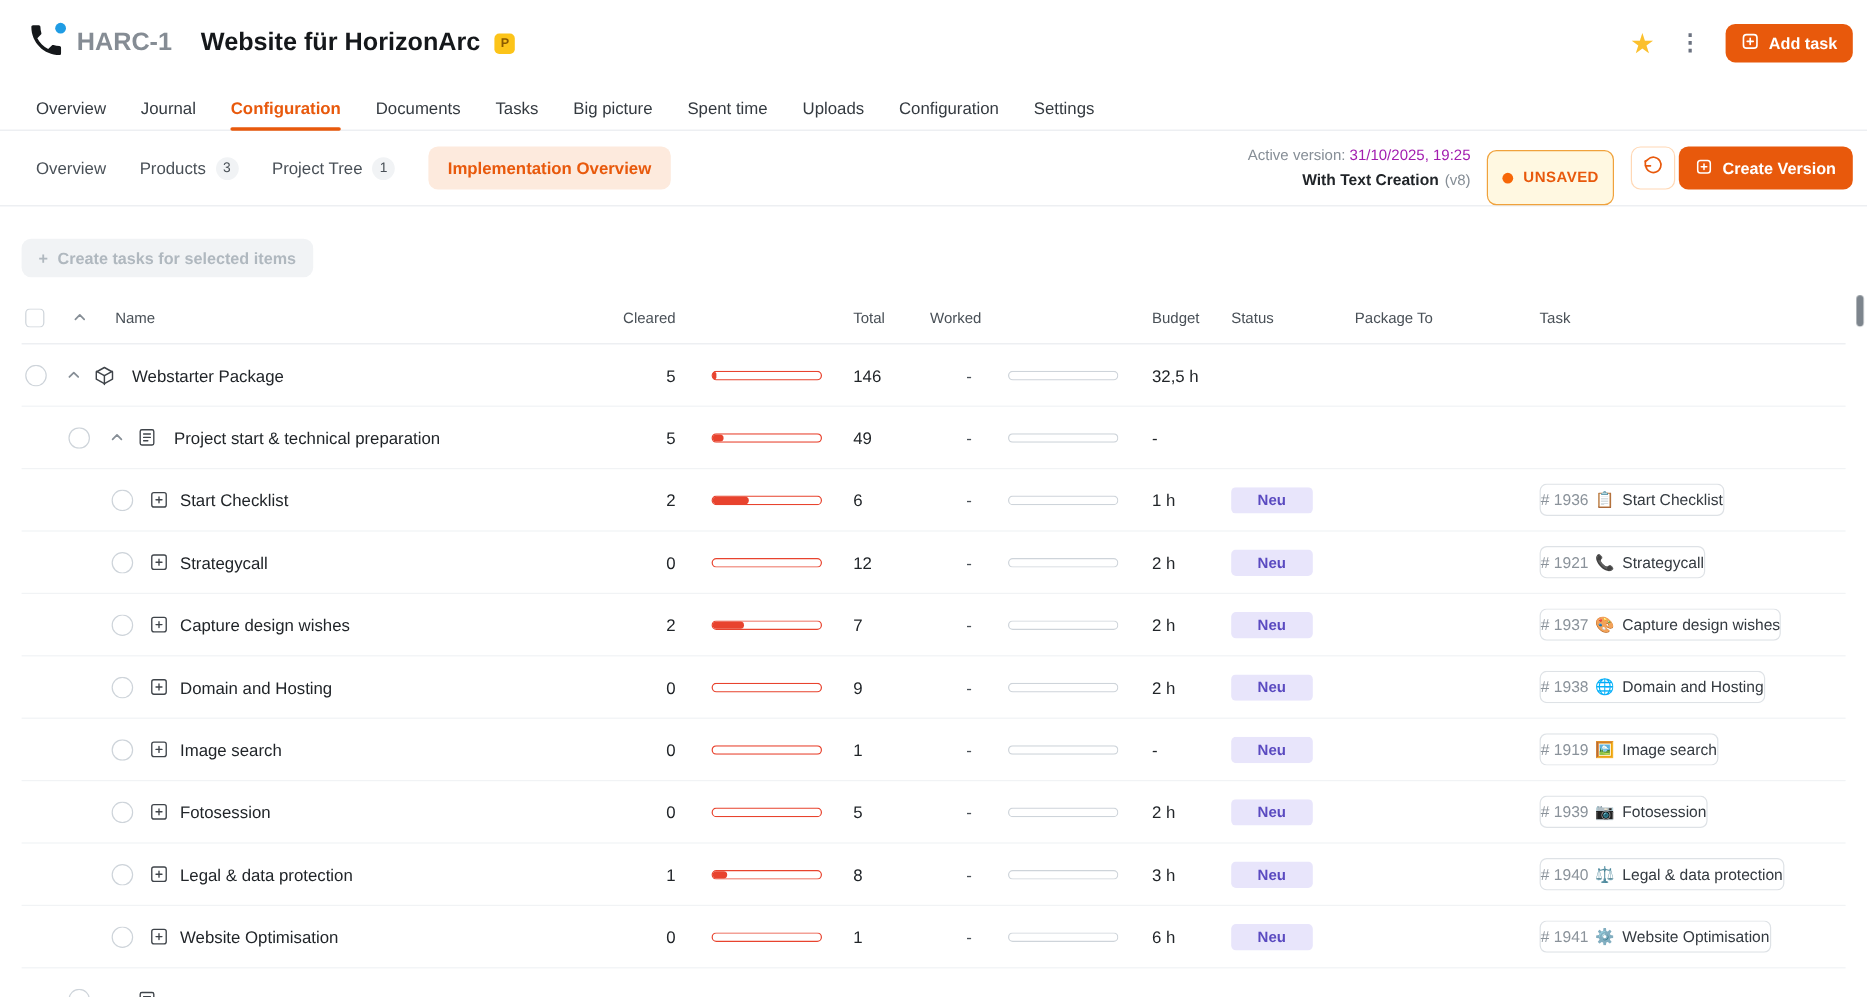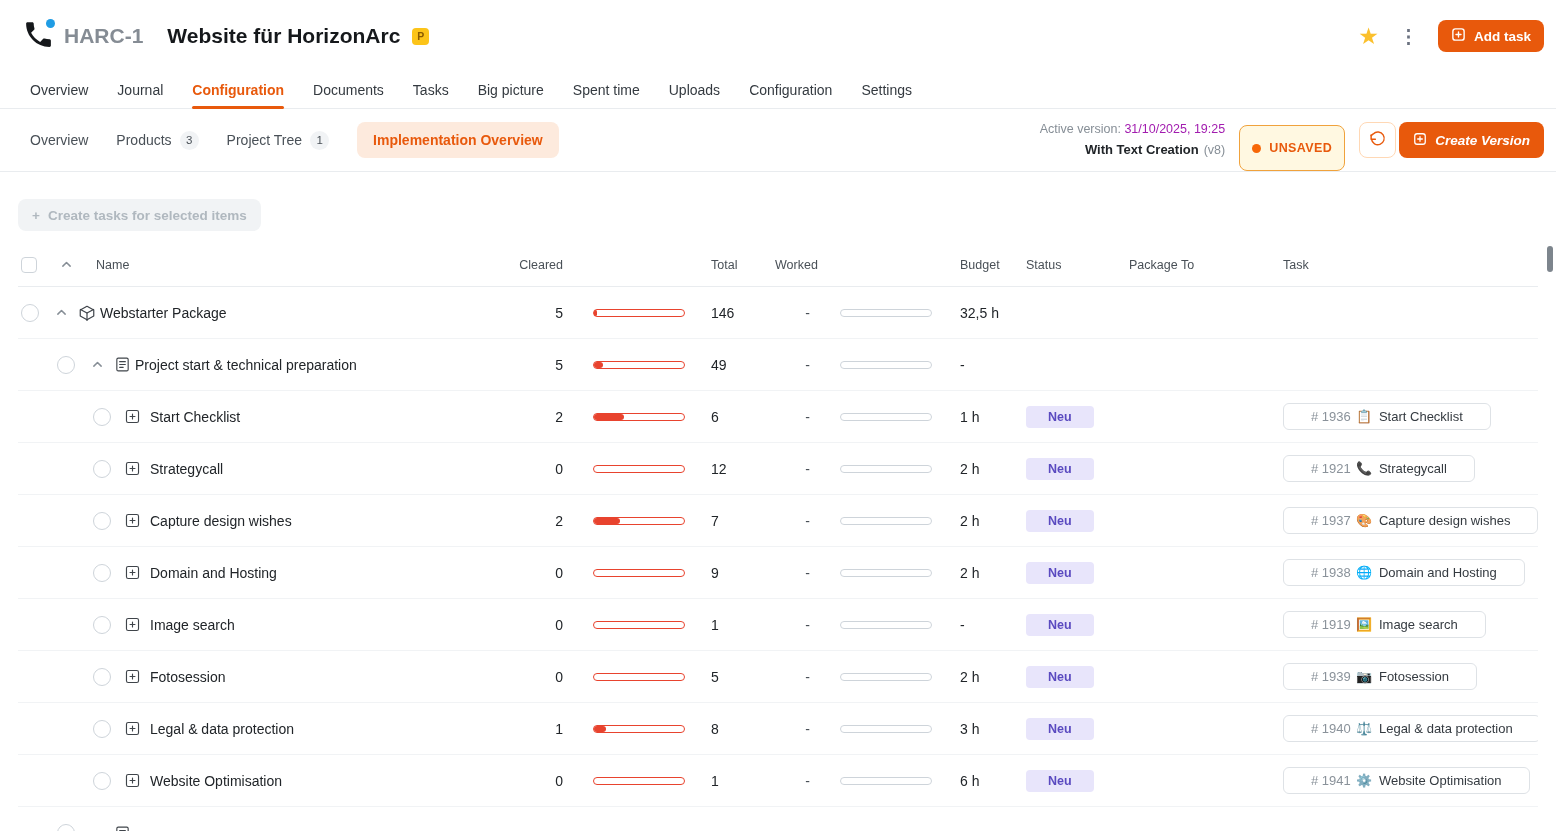--- a/index.html
+++ b/index.html
@@ -41,60 +41,60 @@
   .version-text .vname { color:#212529; font-weight:700; font-size:13px; }
   .version-text .vtag { color:#868e96; font-weight:400; margin-left:5px; font-size:12.5px; }
   .unsaved { display:flex; align-items:center; gap:8px; height:46px; padding:0 12px; border-radius:8px;
              border:1.5px solid #f0a23c; background:#fff8e1; color:#e8590c; font-size:12.5px; font-weight:700; letter-spacing:.4px;margin-top:16px; }
   .unsaved .dot { width:9px; height:9px; border-radius:50%; background:#f76707; }
   .btn-group { display:flex; gap:3px; }
   .undo-btn { width:37px; height:36px; border:1px solid #ffd8b5; background:#fff; border-radius:8px;
               display:flex; align-items:center; justify-content:center; cursor:pointer; }
   .create-version-btn { height:36px; background:#e8590c; color:#fff; border:none; border-radius:8px;
                         font-size:13.5px; font-weight:700; display:flex; align-items:center; gap:8px; padding:0 14px;
-                        font-family:inherit; cursor:pointer;font-style:italic; }
+                        font-family:inherit; cursor:pointer; }
   
   main { padding:0; }
   .create-tasks-btn { margin:27px 0 0 18px; height:32px; background:#f1f3f5; color:#b0b8bf; border:none; border-radius:8px;
                       font-size:13.5px; font-weight:600; display:inline-flex; align-items:center; gap:8px; padding:0 14px;
                       font-family:inherit; }
   .table { margin:12px 18px 0 18px; }
   .thead, .row { display:grid; grid-template-columns:482px 65px 120px 90px 65px 92px 78px 110px 155px 1fr; align-items:center; }
   .thead { height:44px; font-size:12.5px; color:#495057; border-bottom:1px solid #e9ecef; }
   .row { height:52px; border-bottom:1px solid #f1f3f5; font-size:14px; }
   .row.partial { border-bottom:none; }
   .cell { overflow:hidden; white-space:nowrap; }
   .name-cell { display:flex; align-items:center; }
   .name-cell.depth0 { padding-left:3px; }
   .name-cell.depth1 { padding-left:39px; }
   .name-cell.depth2 { padding-left:75px; }
   .cb { width:18px; height:18px; border:1.5px solid #ced4da; border-radius:50%; background:#fff; flex:0 0 18px; cursor:pointer; }
   .cb.square { width:16px; height:16px; flex:0 0 16px; border-radius:4px; }
   .chev { margin-left:16px; display:flex; align-items:center; cursor:pointer; }
   .tree-icon { margin-left:10px; display:flex; align-items:center; }
   .depth2 .tree-icon { margin-left:13px; }
-  .row-name { margin-left:4px; color:#212529; }
+  .row-name { margin-left:14px; color:#212529; }
   .depth2 .row-name { margin-left:9px; }
   .h-name { display:flex; align-items:center; padding-left:3px; }
   .h-name .chev { margin-left:23px; }
   .h-name .h-label { margin-left:23px; }
   .col-cleared { text-align:right; padding-right:2px; }
   .col-total { padding-left:26px; }
   .col-worked { text-align:center; color:#495057; }
   .col-budget { padding-left:28px; }
   .col-status { padding-left:16px; }
   .col-assigned { padding-left:9px; }
   .col-task { padding-left:8px; }
   .bar { width:92px; height:8px; border-radius:4px; position:relative; margin-left:28px; }
   .bar.cleared { border:1px solid #e8432e; }
   .bar.worked { border:1px solid #ced4da; margin-left:0; }
   .bar .fill { position:absolute; left:0; top:0; bottom:0; border-radius:3px; background:#e8432e; }
   .status-badge { display:inline-block; background:#e8e5fb; color:#5a4ac0; font-size:12.5px; font-weight:600;
                   padding:4px 22px; border-radius:4px; }
-  .task-chip { display:inline-flex; align-items:center; gap:6px; height:27px; padding:0 27px;
+  .task-chip { display:inline-flex; align-items:center; gap:6px; height:27px; padding:0 0;
                border:1px solid #dee2e6; border-radius:6px; background:#fff; font-size:13px; cursor:pointer; }
   .task-chip .tid { color:#8a929a; }
   .task-chip .temoji { font-size:13px; }
   .task-chip .tname { color:#343a40; }
   .scroll-thumb { position:fixed; right:3px; top:246px; width:6px; height:26px; border-radius:3px; background:#7d858d; }
 </style>
 </head>
 <body>
 
 <header class="topbar">

